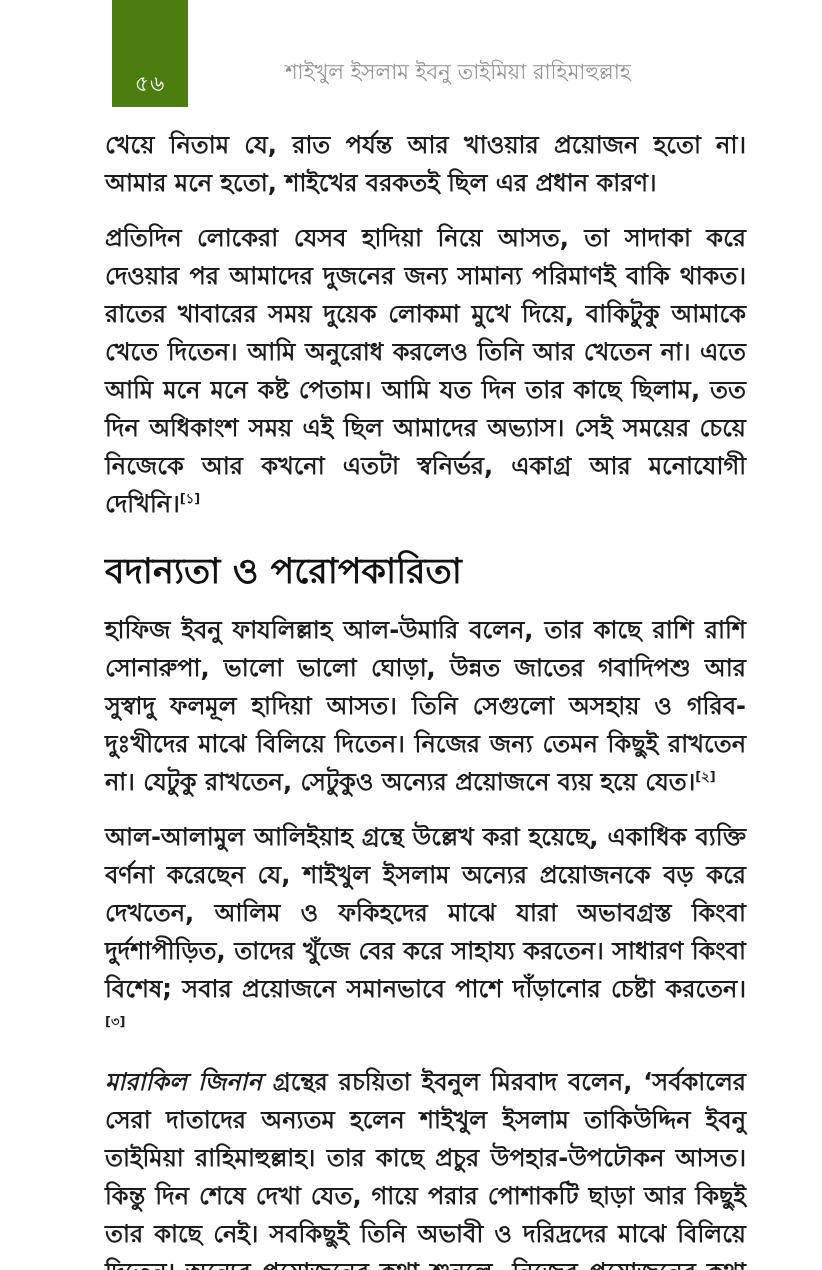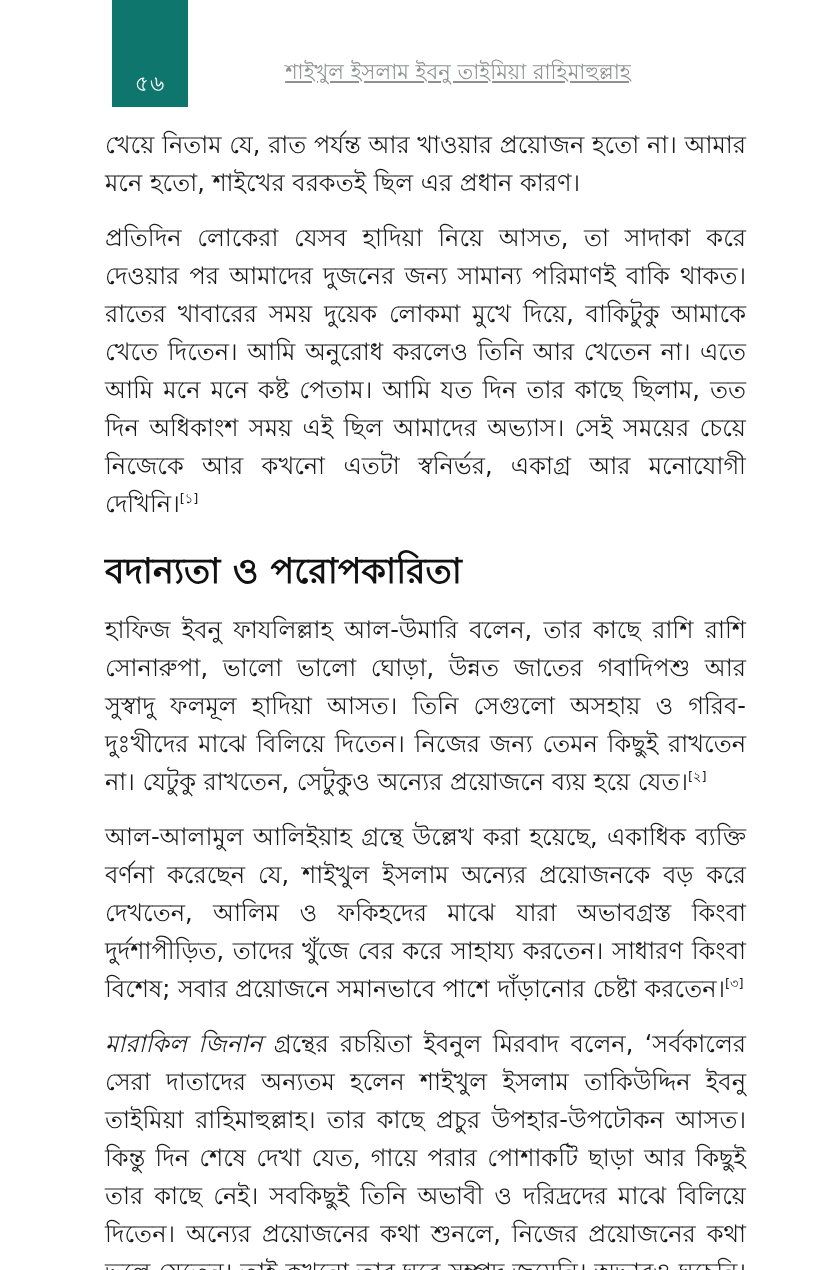--- a/index.html
+++ b/index.html
@@ -15,56 +15,56 @@
     font-family: "DejaVu Sans", "Liberation Sans", sans-serif;
     overflow: hidden;
   }
   
   .folio-block {
     position: absolute;
     left: 112px;
     top: 0;
     width: 76px;
     height: 107px;
-    background: #0f766e;
+    background: #4d7c0f;
     display: flex;
     align-items: flex-end;
     justify-content: center;
   }
   .folio-number {
     color: #ffffff;
     font-size: 22px;
     line-height: 1;
     padding-bottom: 12px;
     letter-spacing: 1px;
   }
   .running-title {
     position: absolute;
     left: 100px;
     right: 6px;
     top: 60px;
     text-align: center;
     color: #8f9193;
     font-size: 21px;
     line-height: 1.2;
-    text-decoration: underline;
   }
   
   .content {
     position: absolute;
     left: 105px;
     top: 126px;
     width: 641px;
     color: #1c1c1c;
   }
   .content p {
     margin: 0 0 17px 0;
     font-size: 24px;
     line-height: 38px;
     text-align: justify;
+    font-weight: bold;
   }
   .content p sup {
     font-size: 13px;
     line-height: 0;
     vertical-align: 9px;
     letter-spacing: 0;
   }
   .content em {
     font-style: italic;
   }

